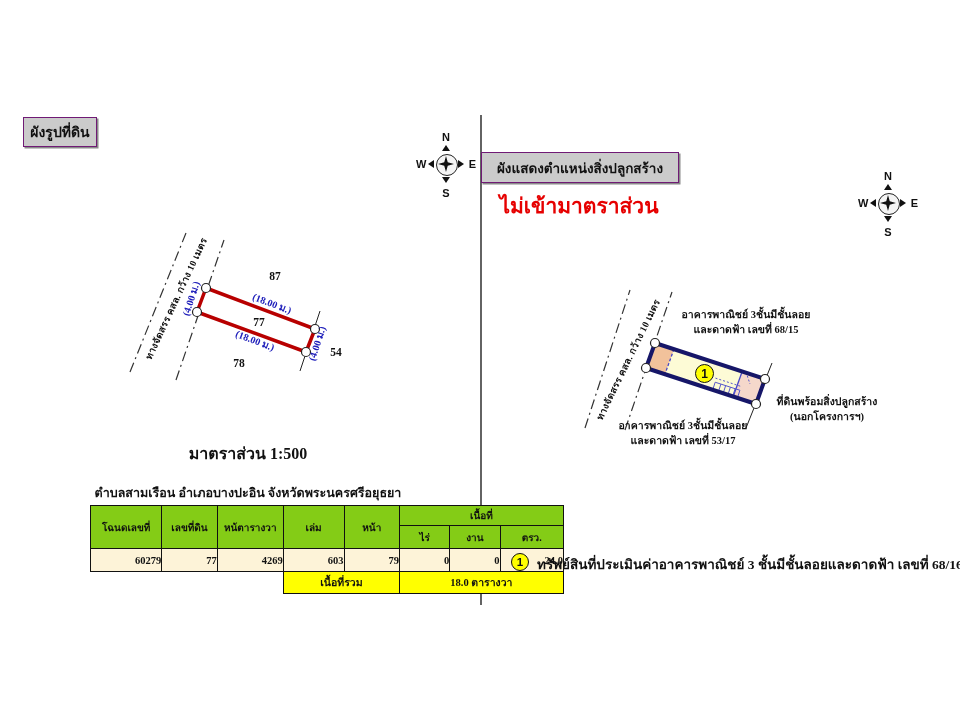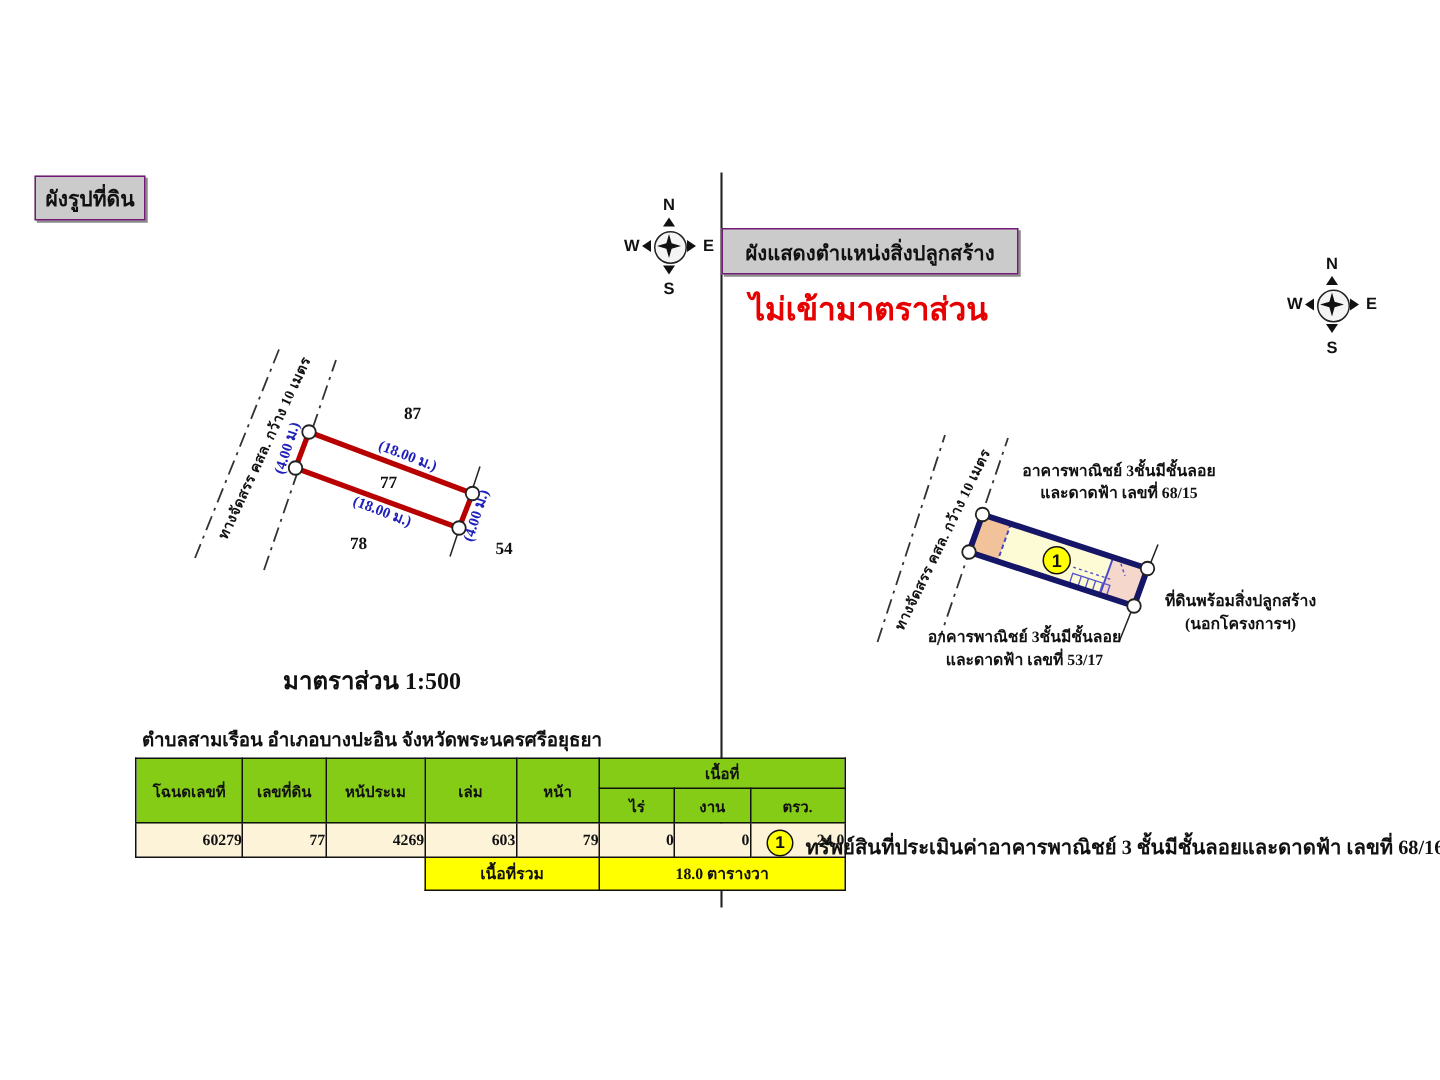--- a/index.html
+++ b/index.html
@@ -120,21 +120,21 @@
     <span class="tri left"></span>
     <span class="tri right"></span>
     <span class="ring"></span>
     <span class="star"></span>
   </div>
 
   <div class="lbl roadlbl" style="left:106px;top:291px;width:140px;text-align:center;transform:rotate(-65deg);">ทางจัดสรร คสล. กว้าง 10 เมตร</div>
   <div class="lbl plotnum center" style="left:260px;top:270px;width:30px;">87</div>
   <div class="lbl plotnum center" style="left:244px;top:316px;width:30px;">77</div>
   <div class="lbl plotnum center" style="left:224px;top:357px;width:30px;">78</div>
-  <div class="lbl plotnum center" style="left:321px;top:346px;width:30px;margin-top:14px;">54</div>
+  <div class="lbl plotnum center" style="left:321px;top:346px;width:30px;">54</div>
   <div class="lbl bluedim center" style="left:234px;top:296px;width:76px;transform:rotate(21deg);">(18.00 ม.)</div>
   <div class="lbl bluedim center" style="left:217px;top:333px;width:76px;transform:rotate(21deg);">(18.00 ม.)</div>
   <div class="lbl bluedim center" style="left:153px;top:291px;width:76px;transform:rotate(-72deg);">(4.00 ม.)</div>
   <div class="lbl bluedim center" style="left:279px;top:336px;width:76px;transform:rotate(-72deg);">(4.00 ม.)</div>
 
   <div class="lbl center" style="left:88px;top:441px;width:320px;font-weight:bold;font-size:16px;">มาตราส่วน 1:500</div>
   <div class="lbl center nowrap" style="left:68px;top:483px;width:360px;font-weight:bold;font-size:12.5px;">ตำบลสามเรือน อำเภอบางปะอิน จังหวัดพระนครศรีอยุธยา</div>
 
   <div class="abs" style="left:90px;top:505px;">
     <table class="land">
@@ -145,21 +145,21 @@
         <col style="width:26px">
           <col style="width:30px">
         <col style="width:25px">
           <col style="width:27px">
           <col style="width:37px">
       </colgroup>
       <tbody>
           <tr style="height:20px;">
         <th class="hd" rowspan="2">โฉนดเลขที่</th>
         <th class="hd" rowspan="2">เลขที่ดิน</th>
-        <th class="hd" rowspan="2">หน้ประเม</th>
+        <th class="hd" rowspan="2">หน้ตารางวา</th>
         <th class="hd" rowspan="2">เล่ม</th>
         <th class="hd" rowspan="2">หน้า</th>
         <th class="hd" colspan="3">เนื้อที่</th>
       </tr>
       <tr style="height:23px;">
         <th class="hd">ไร่</th>
         <th class="hd">งาน</th>
         <th class="hd">ตรว.</th>
       </tr>
       <tr style="height:23px;">

